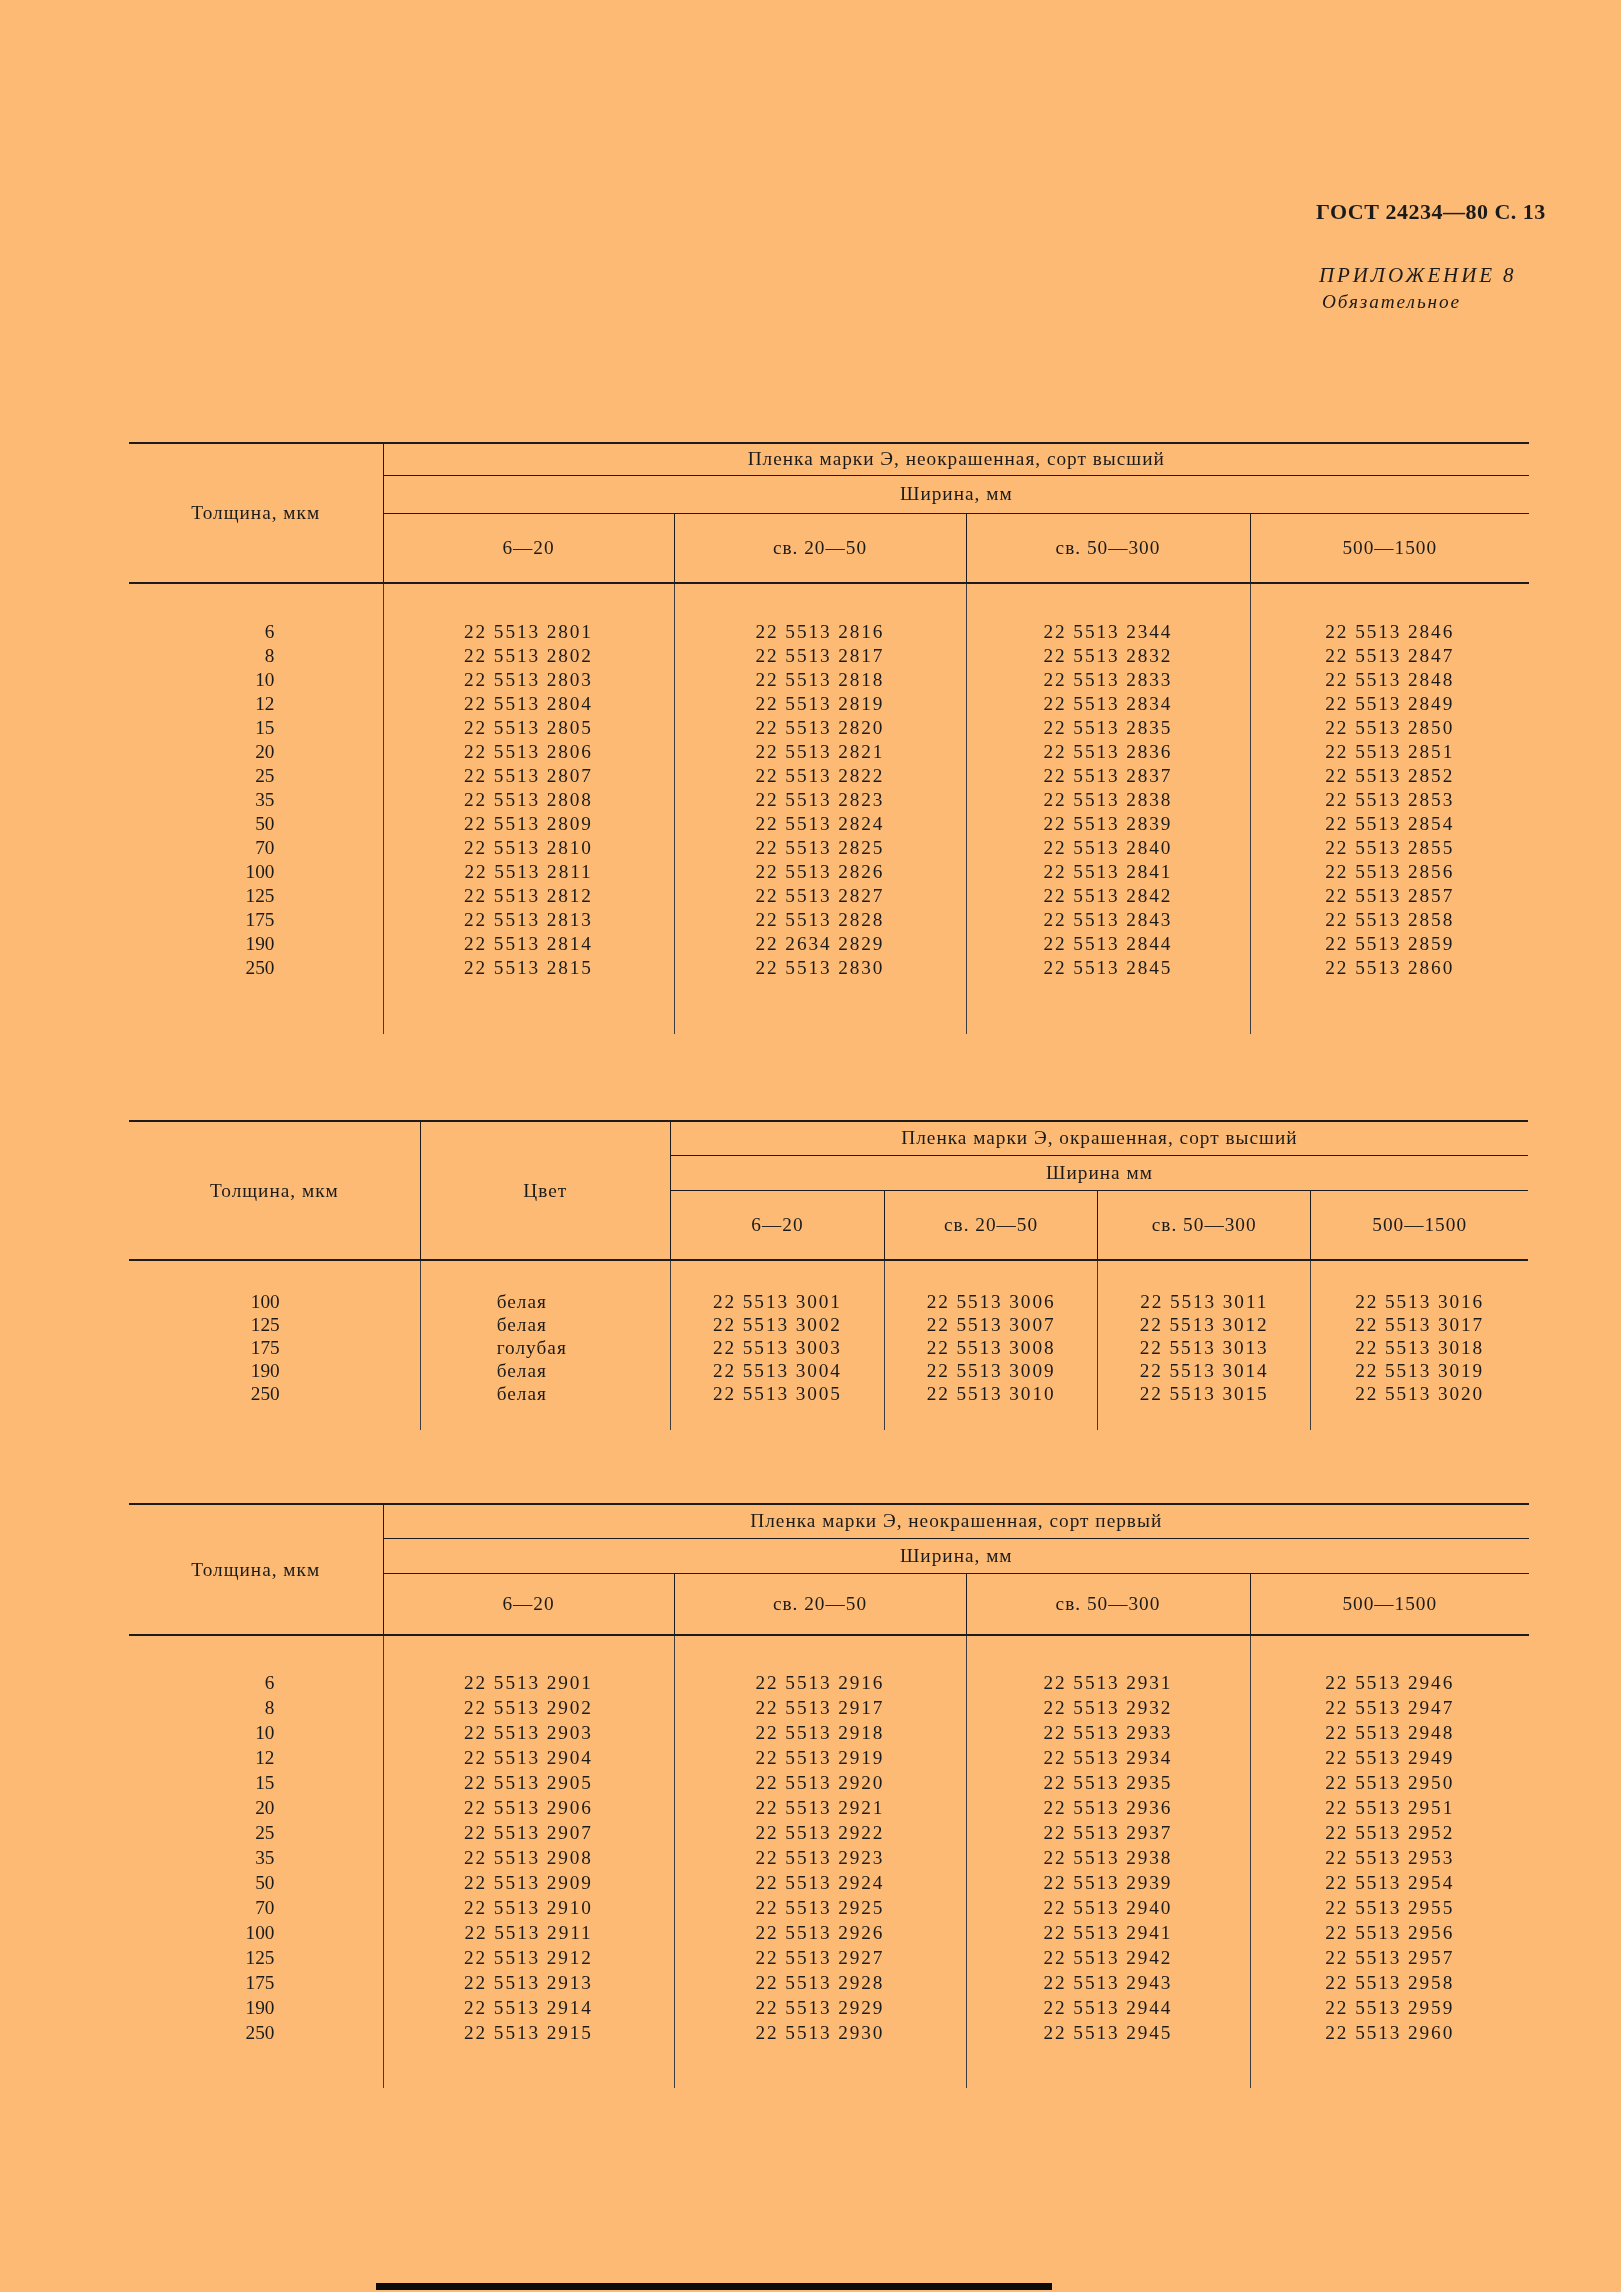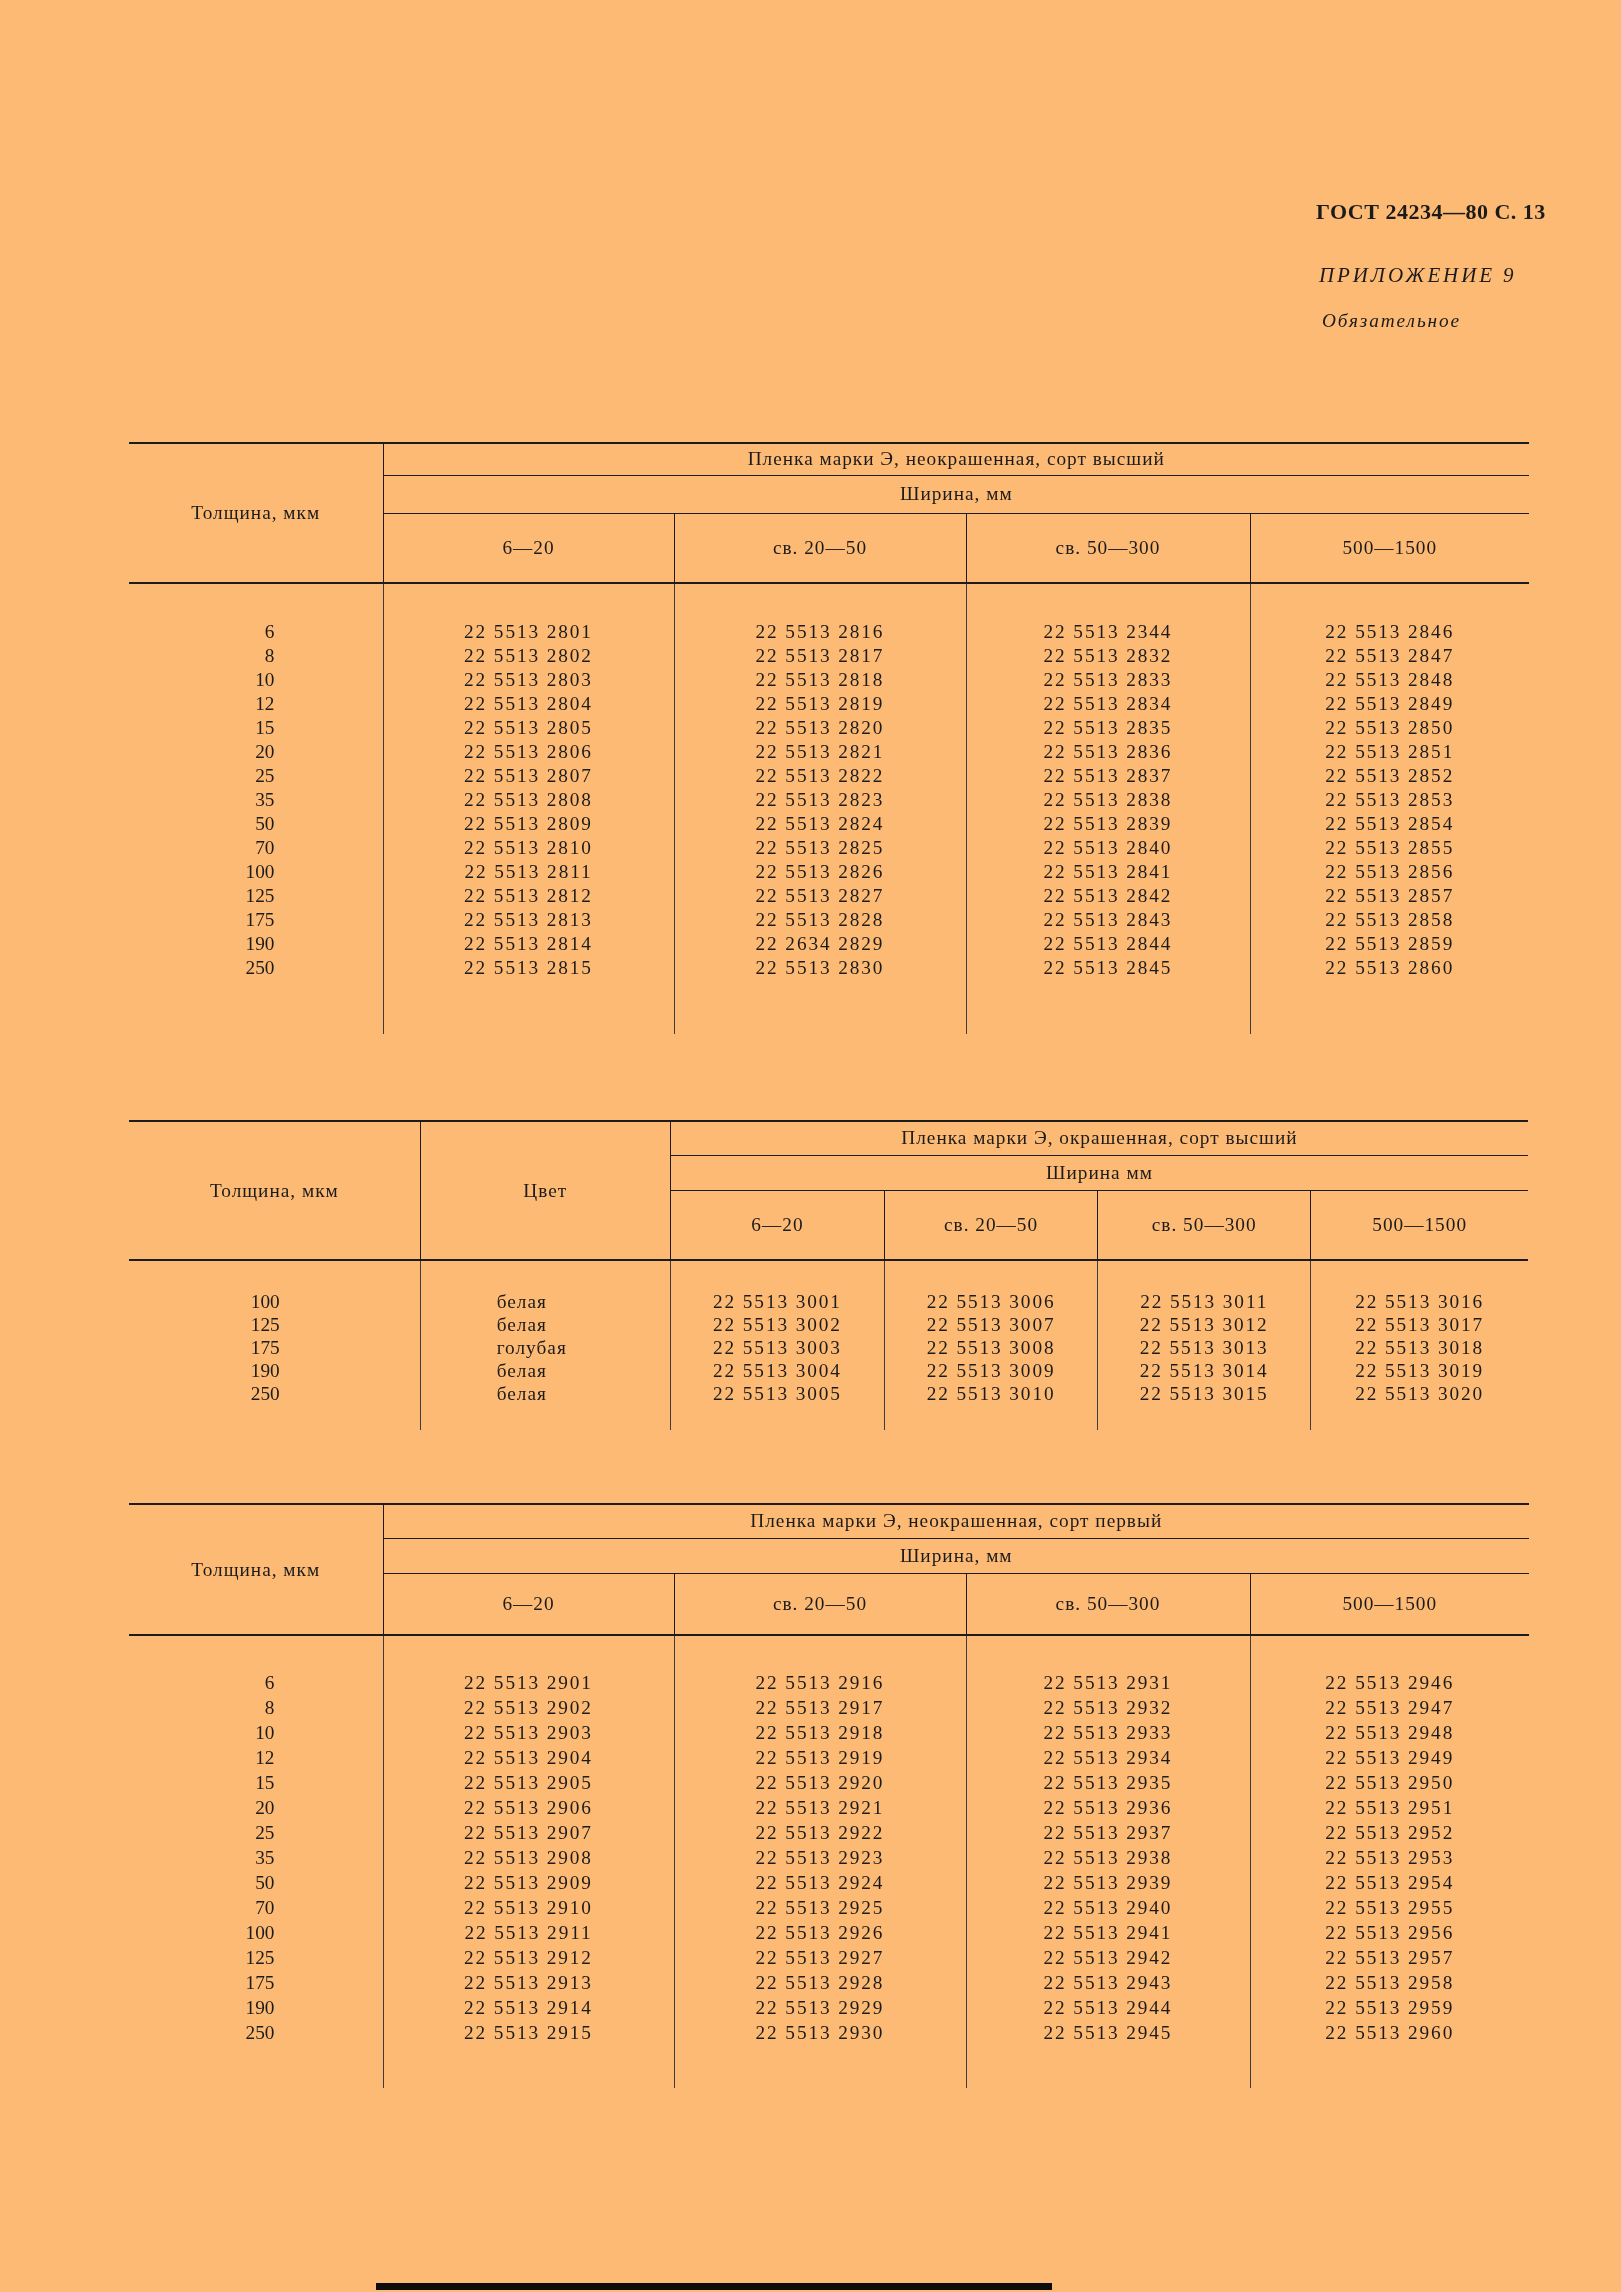--- a/index.html
+++ b/index.html
@@ -17,21 +17,21 @@
 
   .doc-ref {
     position:absolute; top:199px; left:1316px;
     font-size:22px; font-weight:bold; letter-spacing:0.5px;
   }
   .annex-label {
     position:absolute; top:263px; left:1319px;
     font-size:21px; font-style:italic; letter-spacing:2.9px;
   }
   .annex-note {
-    position:absolute; top:310px; left:1322px;
+    position:absolute; top:291px; left:1322px;
     font-size:19.3px; font-style:italic; letter-spacing:1.9px;
   }
   .page-title {
     position:absolute; top:378px; left:129px; width:1399px;
     text-align:center; font-size:22px; font-weight:bold; letter-spacing:4.8px;
   }
 
   table.tbl {
     position:absolute; left:129px; width:1399px;
     border-collapse:collapse; table-layout:fixed;
@@ -93,21 +93,21 @@
     position:absolute; top:2283px; left:376px;
     width:676px; height:6.8px; background:#0c0c0c;
   }
 </style>
 </head>
 <body>
 
 <div class="page">
 
   <div class="doc-ref">ГОСТ 24234—80 С. 13</div>
-  <div class="annex-label">ПРИЛОЖЕНИЕ 9</div>
+  <div class="annex-label">ПРИЛОЖЕНИЕ 8</div>
   <div class="annex-note">Обязательное</div>
 
   <table class="tbl" id="t1">
     <colgroup>
       <col style="width:254px">
         <col style="width:291px">
         <col style="width:292px">
         <col style="width:284px">
         <col style="width:279px">
     </colgroup>

